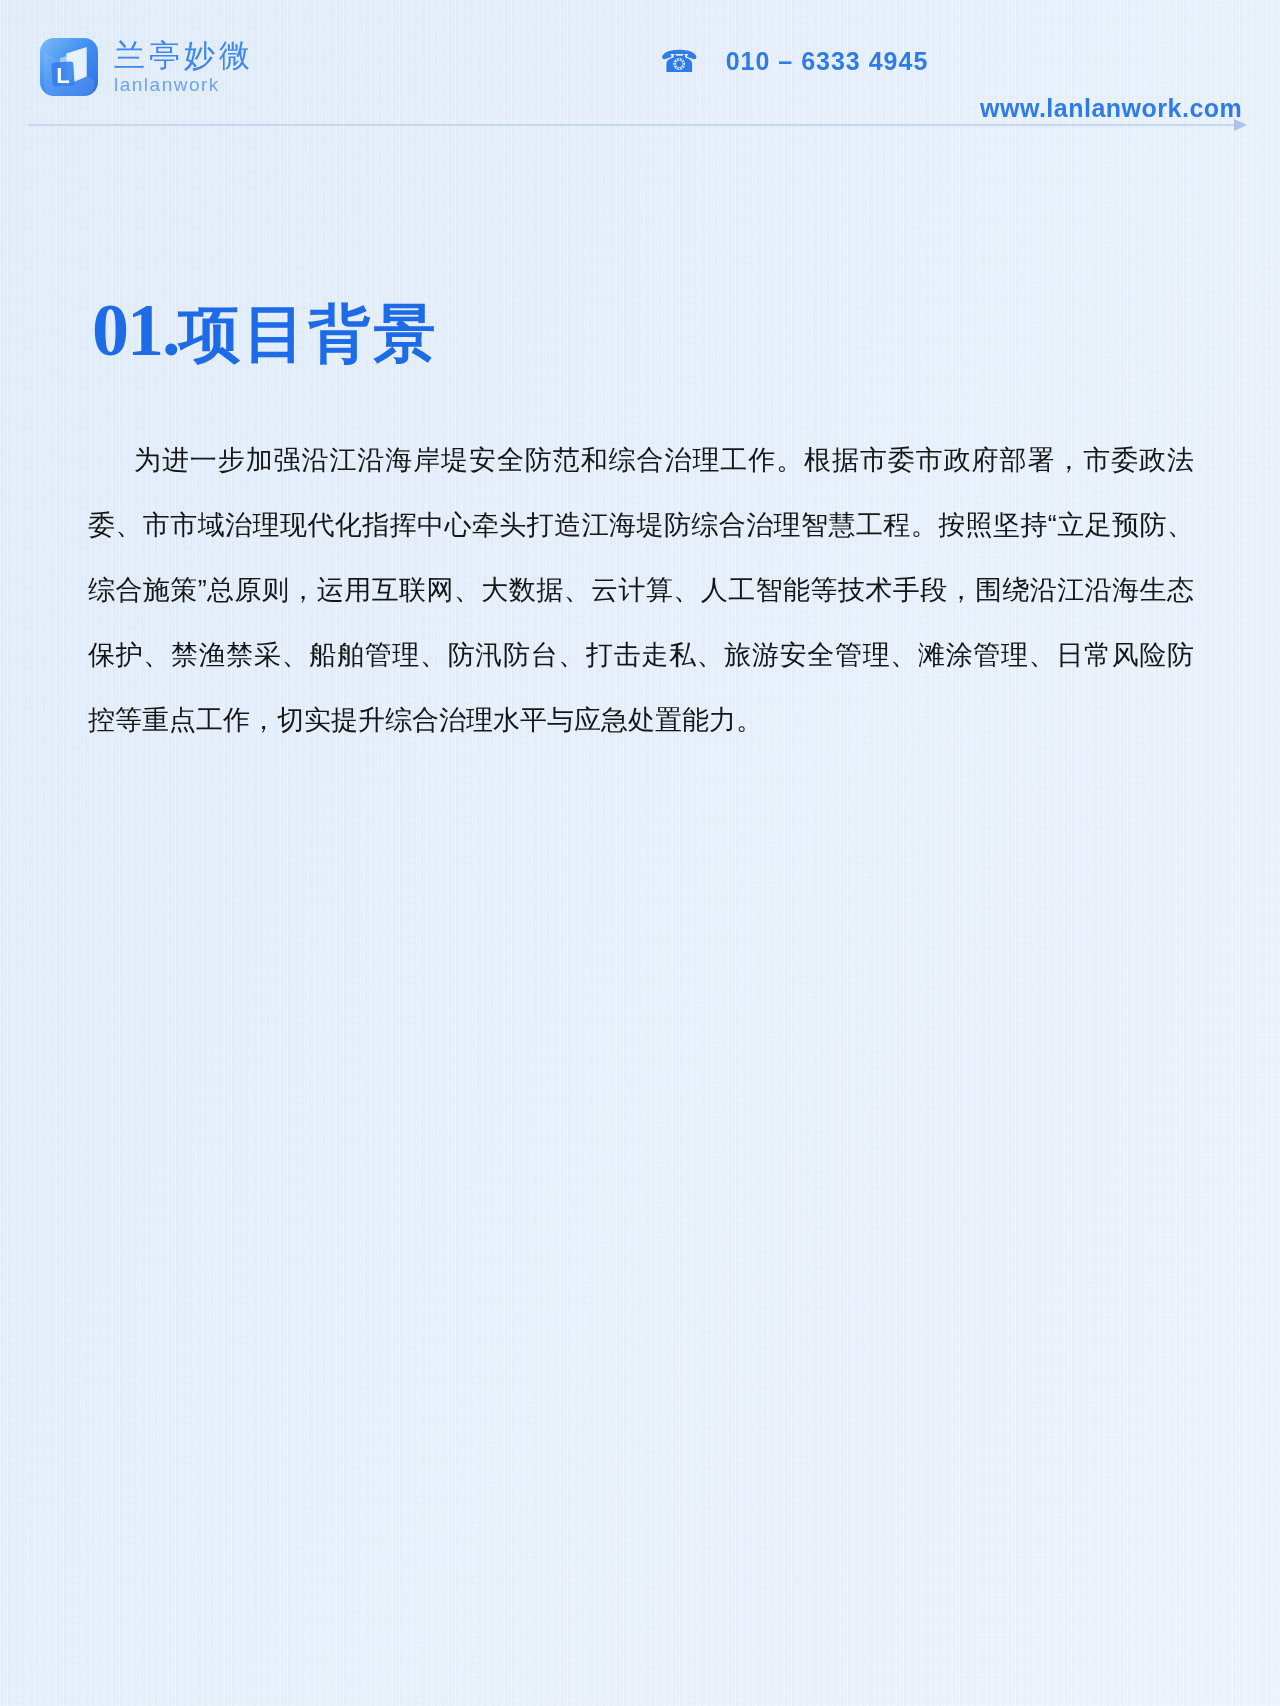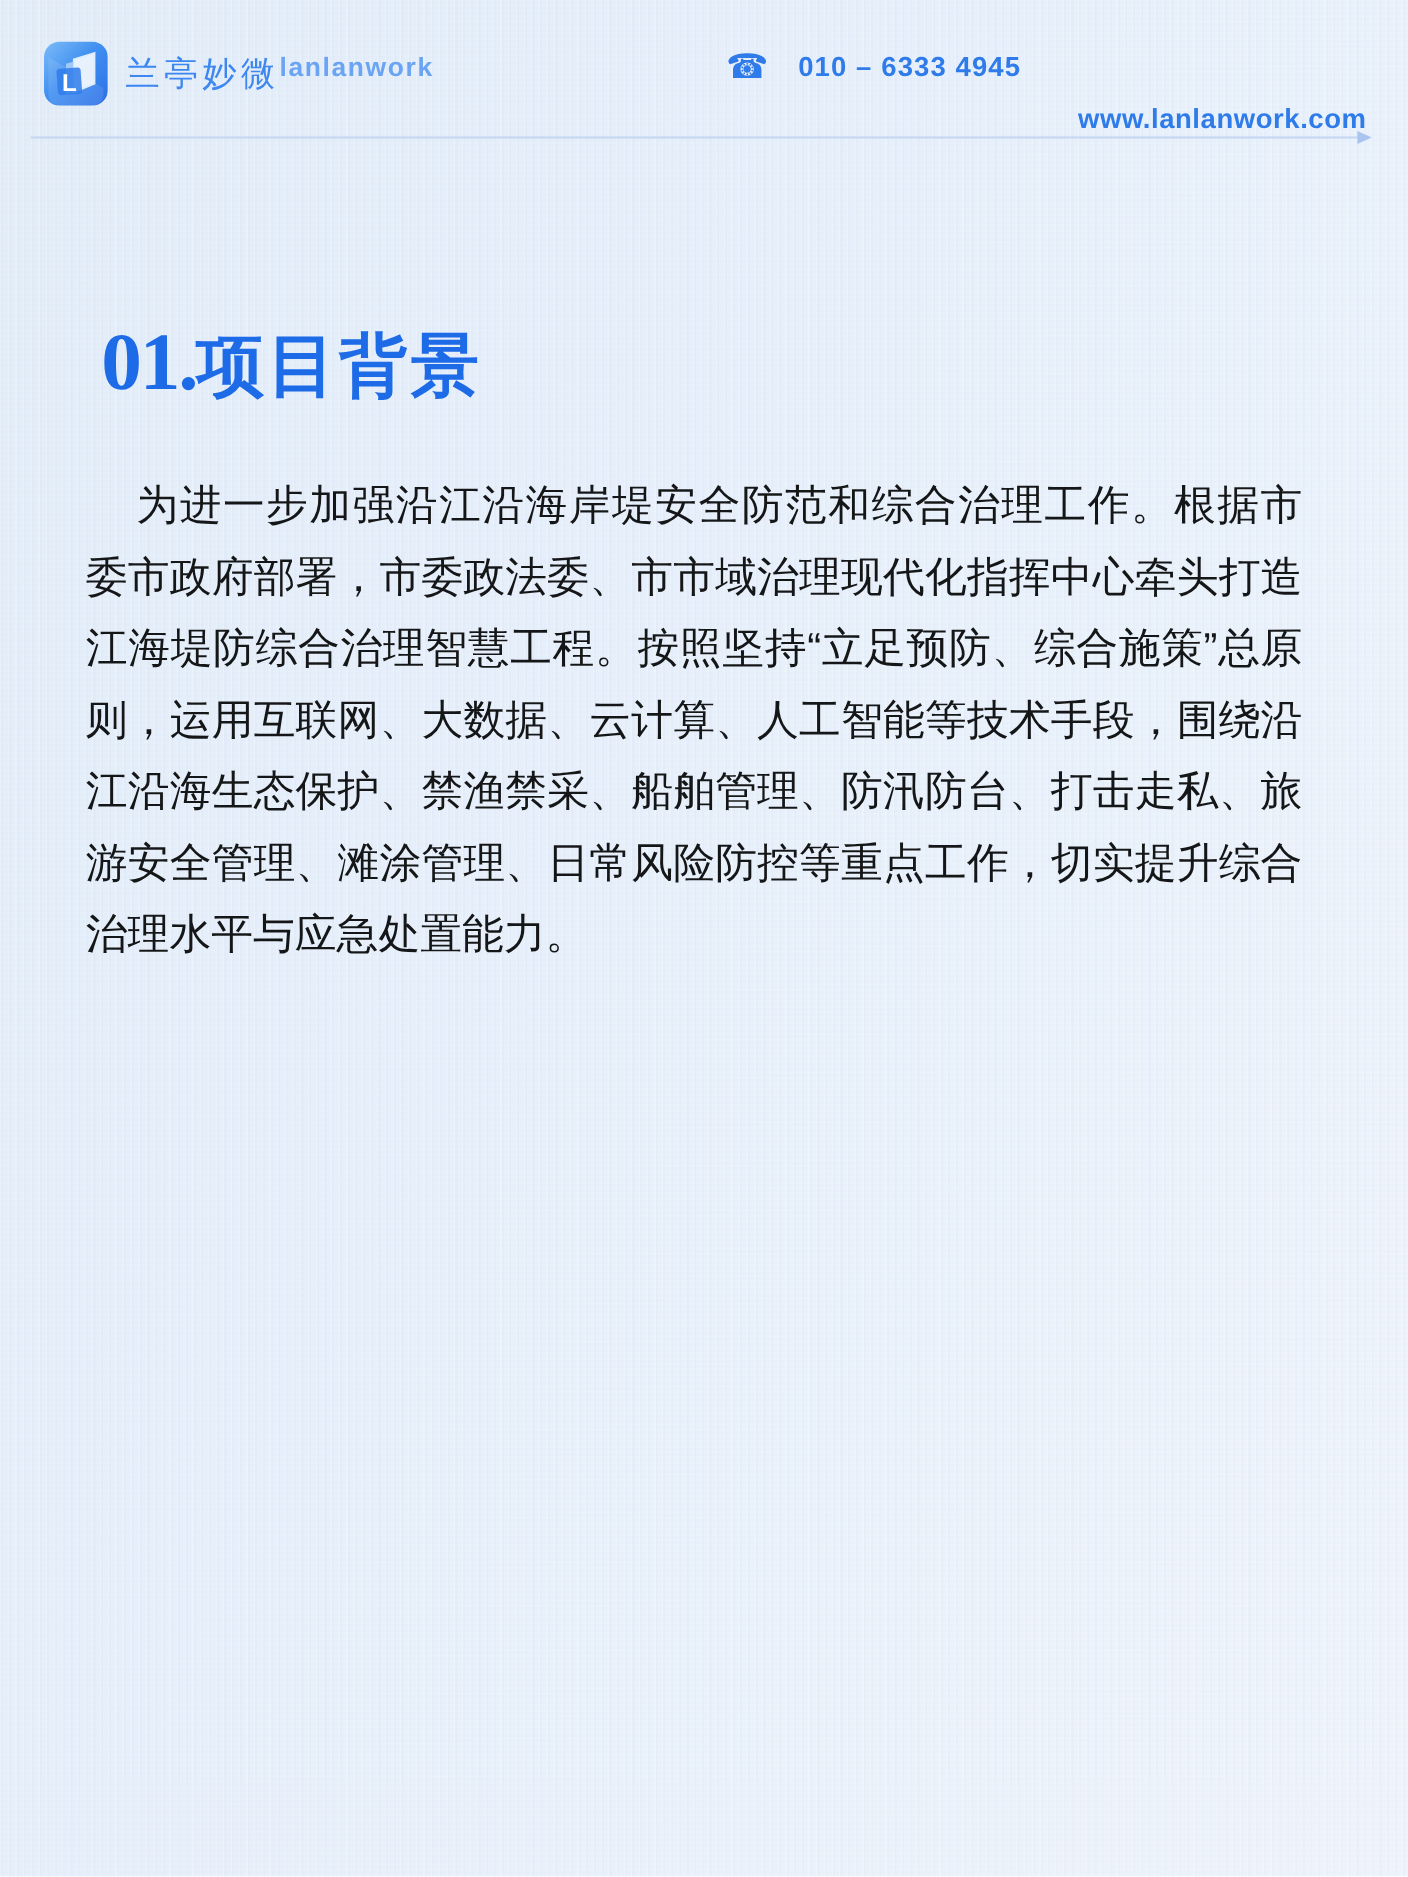--- a/index.html
+++ b/index.html
@@ -35,36 +35,35 @@
   
   .logo-wrap {
     position: absolute;
     left: 40px;
     top: 36px;
     display: flex;
     align-items: center;
     gap: 16px;
   }
   .logo-badge { width: 58px; height: 62px; display: block; }
-  .brand-col { display: flex; flex-direction: row; }
+  .brand-col { display: flex; flex-direction: column; }
   .brand-cn {
     font-size: 31px;
     color: #3d87f0;
     letter-spacing: 4px;
     font-weight: 400;
     line-height: 34px;
   }
   .brand-en {
-    font-size: 24px;
+    font-size: 19px;
     color: #6aa4f3;
     letter-spacing: 1.5px;
-    font-weight: 700;
+    font-weight: 400;
     line-height: 22px;
     margin-top: 1px;
-    text-align: center;
   }
   .phone-group {
     position: absolute;
     left: 660px;
     top: 44px;
     display: flex;
     align-items: center;
   }
   .phone-glyph {
     font-family: "DejaVu Sans", sans-serif;
@@ -129,24 +128,24 @@
   .title-text {
     font-family: "Liberation Sans", "DejaVu Sans", sans-serif;
     font-weight: 800;
     font-size: 62px;
     letter-spacing: 3px;
   }
 
   
   .content {
     position: absolute;
-    left: 78px;
+    left: 88px;
     top: 428px;
     width: 1106px;
-    font-size: 38px;
+    font-size: 27px;
     line-height: 65px;
     color: #151617;
     text-align: justify;
     text-justify: inter-ideograph;
     font-weight: 400;
   }
   .content p {
     margin: 0 0 65px 0;
     text-indent: 46px;
   }

